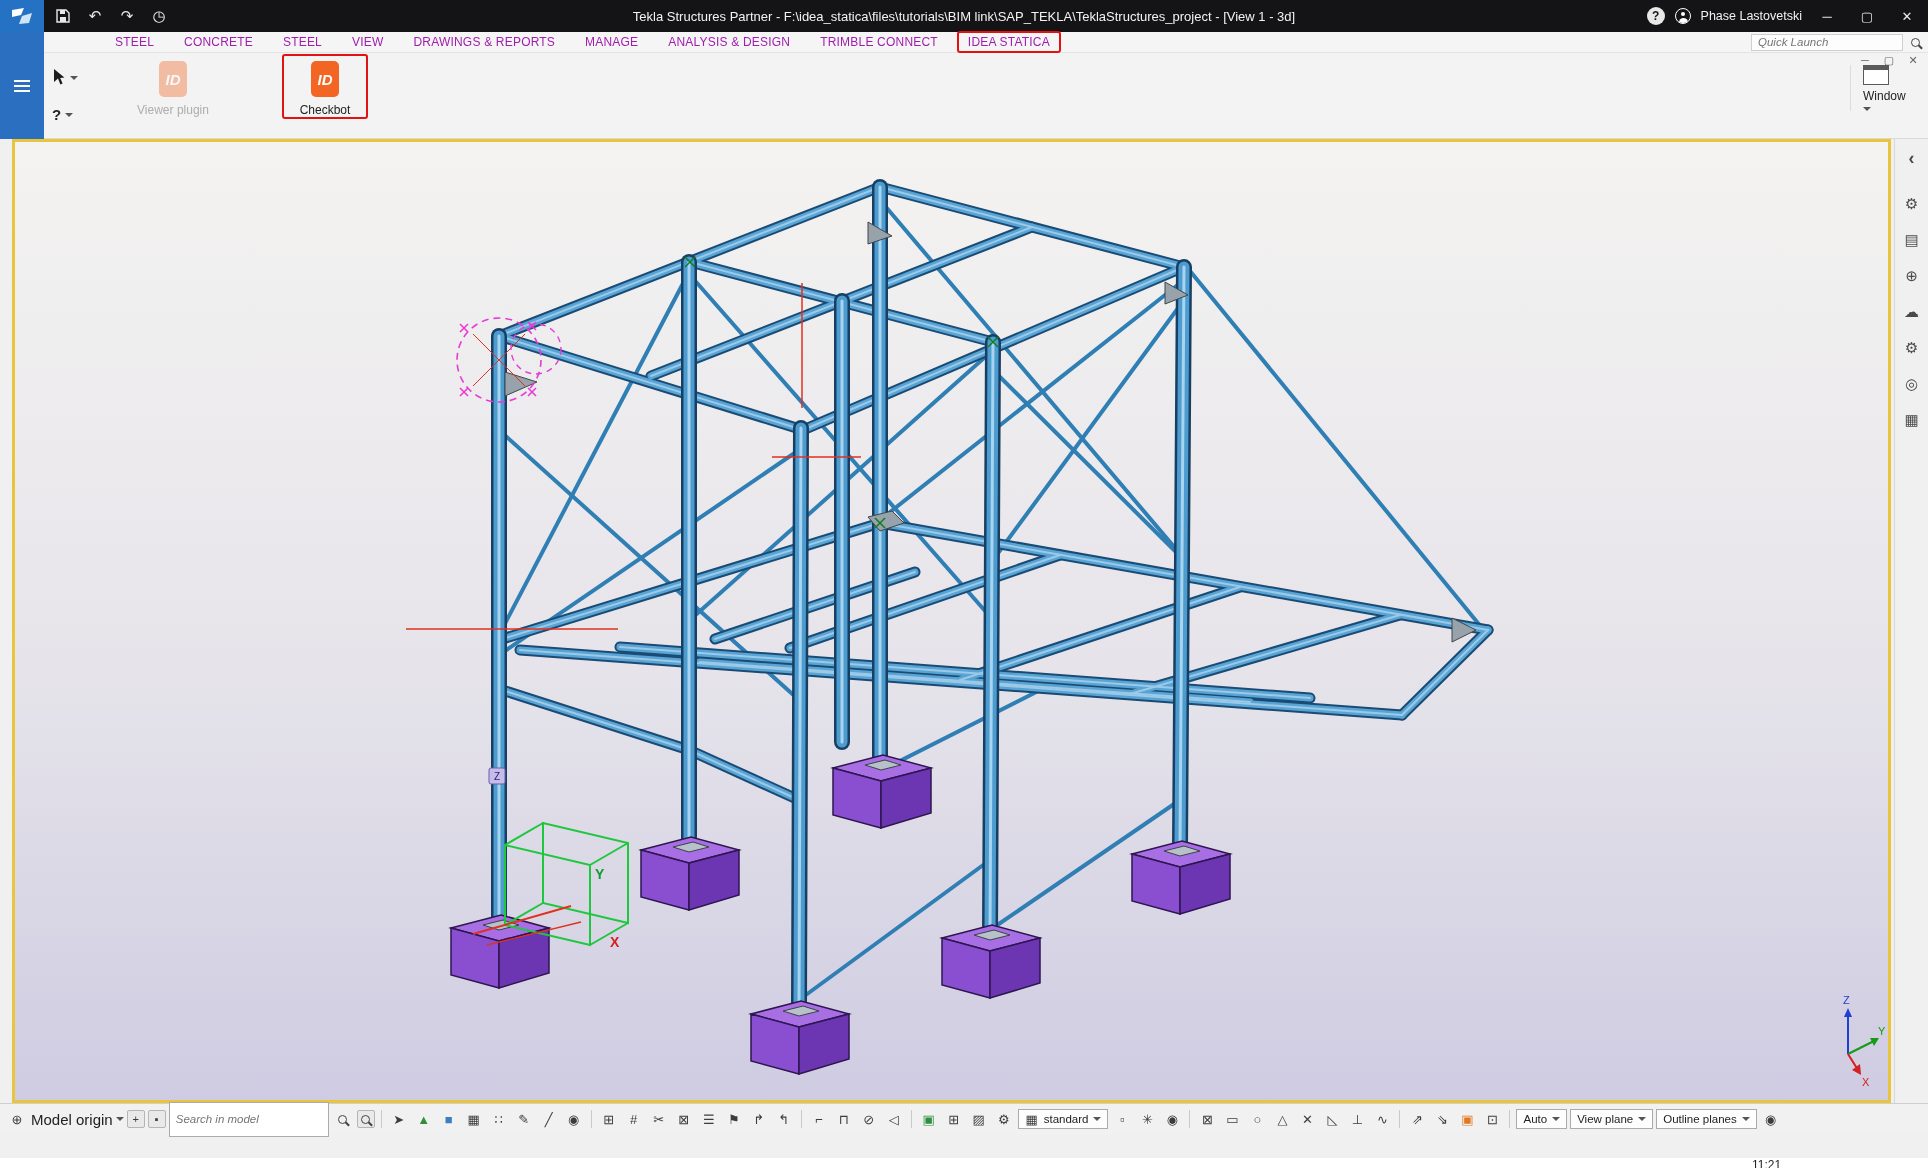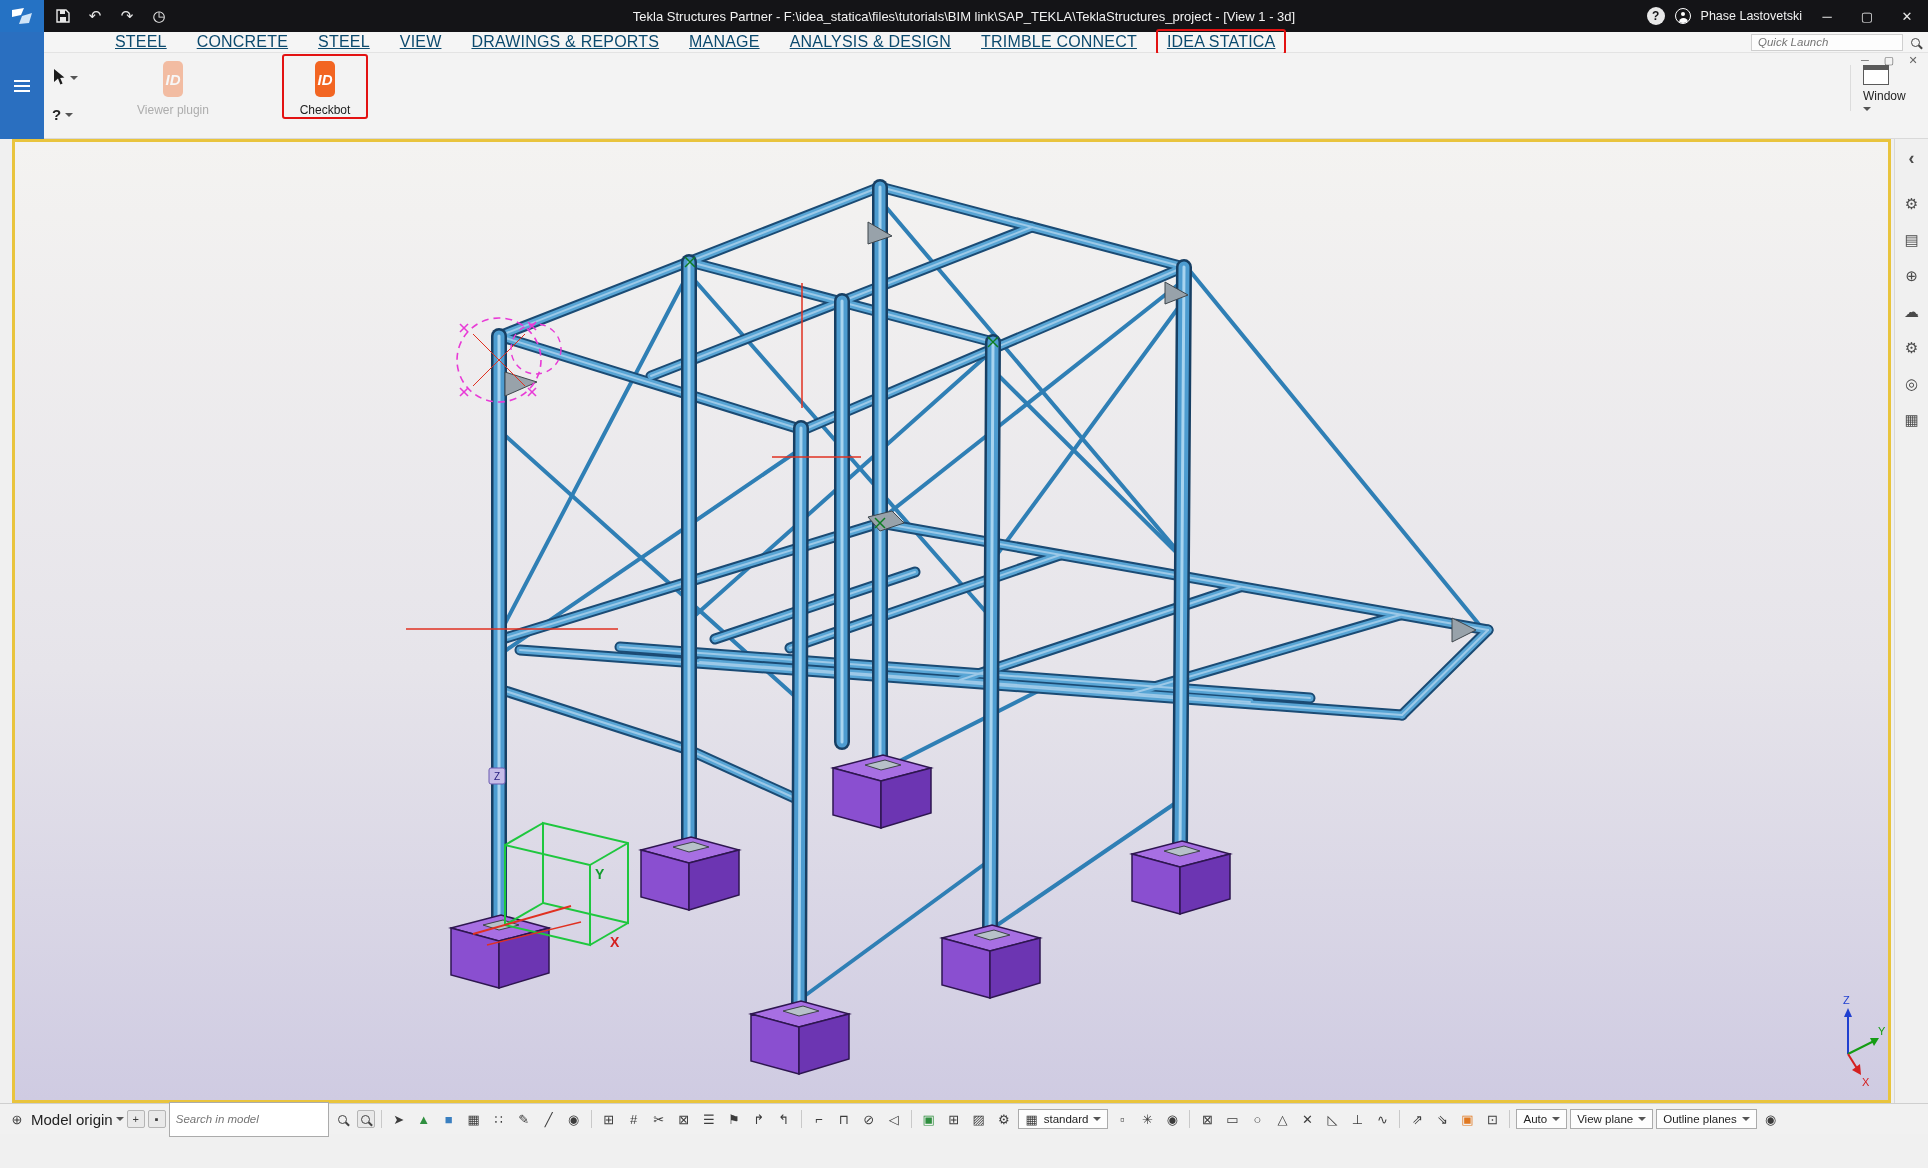--- a/index.html
+++ b/index.html
@@ -15,39 +15,39 @@
   .help-circle { width:18px; height:18px; border-radius:50%; background:#e8e8e8; color:#141417; font-size:12px; font-weight:bold; display:flex; align-items:center; justify-content:center; }
   .person { width:16px; height:16px; border:1.5px solid #fff; border-radius:50%; position:relative; overflow:hidden; }
   .person::before { content:''; position:absolute; top:2.5px; left:5px; width:4.5px; height:4.5px; background:#fff; border-radius:50%; }
   .person::after { content:''; position:absolute; top:8.5px; left:3px; width:9px; height:7px; background:#fff; border-radius:5px 5px 0 0; }
   .user-name { font-size:12.5px; color:#f2f2f2; }
   .win-ctl { width:30px; height:26px; display:flex; align-items:center; justify-content:center; color:#e8e8e8; font-size:13px; }
 
   
   .menubar { position:absolute; left:0; top:32px; width:1928px; height:21px; background:#f5f5f5; display:flex; align-items:center; border-bottom:1px solid #e3e3e3; }
   .tabs { display:flex; margin-left:100px; }
-  .tab { position:relative; padding:2px 15px; font-size:16px; color:#0c4a6e; letter-spacing:.2px; white-space:nowrap;text-decoration:underline; }
+  .tab { position:relative; padding:2px 15px; font-size:12px; color:#a21caf; letter-spacing:.2px; white-space:nowrap; }
   .red-box { position:absolute; border:2px solid #e31212; border-radius:3px; pointer-events:none; }
   .tab .red-box { inset:-2px 4px; }
   .ql-wrap { margin-left:auto; display:flex; align-items:center; gap:8px; padding-right:8px; }
   .ql-input { width:152px; height:17px; border:1px solid #cfcfcf; background:#fdfdfd; font-style:italic; font-size:11.5px; color:#888; padding:0 6px; font-family:"Liberation Sans",sans-serif; }
   .magnifier { width:9px; height:9px; border:1.6px solid #444; border-radius:50%; position:relative; display:inline-block; }
   .magnifier::after { content:''; position:absolute; width:5px; height:1.6px; background:#444; transform:rotate(45deg); right:-4px; bottom:-2px; }
 
   
   .ribbon { position:absolute; left:0; top:53px; width:1928px; height:86px; background:#f3f3f3; border-bottom:1px solid #d9d9d9; }
   .blue-strip { position:absolute; left:0; top:32px; width:44px; height:107px; background:#2a6fc0; z-index:3; display:flex; align-items:center; justify-content:center; }
   .burger { width:16px; height:12px; display:flex; flex-direction:column; justify-content:space-between; }
   .burger i { display:block; height:2px; background:#fff; }
   .tools-col { position:absolute; left:52px; top:6px; width:48px; height:74px; display:flex; flex-direction:column; justify-content:space-around; align-items:flex-start; }
   .tool-row { display:flex; align-items:center; gap:4px; }
   .qmark { font-size:15px; font-weight:bold; color:#222; }
   .caret { width:0; height:0; border-left:4px solid transparent; border-right:4px solid transparent; border-top:4px solid #555; display:inline-block; }
   .plug-btn { position:absolute; top:8px; width:110px; display:flex; flex-direction:column; align-items:center; gap:6px; }
-  .id-icon { width:20px; height:36px; background:#f26522; border-radius:5px; display:flex; align-items:center; justify-content:center; color:#fff; font-weight:bold; font-style:italic; font-size:15px; }
+  .id-icon { width:28px; height:36px; background:#f26522; border-radius:5px; display:flex; align-items:center; justify-content:center; color:#fff; font-weight:bold; font-style:italic; font-size:15px; }
   .plug-label { font-size:12px; color:#222; white-space:nowrap; }
   .plug-btn.disabled .id-icon { opacity:.38; }
   .plug-btn.disabled .plug-label { color:#adadad; }
   .checkbot-wrap { left:270px; }
   .viewer-wrap { left:118px; }
   .checkbot-wrap .red-box { inset:-7px 12px -2px; }
   .child-ctls { position:absolute; right:6px; top:1px; display:flex; gap:6px; }
   .child-ctls span { font-size:11px; color:#666; width:18px; text-align:center; }
   .window-group { position:absolute; right:10px; top:12px; width:68px; display:flex; flex-direction:column; align-items:flex-start; gap:4px; border-left:1px solid #dcdcdc; padding-left:12px; }
   .win-icon { width:26px; height:20px; border:1.5px solid #5a5a5a; background:#fff; position:relative; }
@@ -430,14 +430,17 @@
       <span class="caret"></span>
     </div>
     <div class="dd">
       <span>Outline planes</span>
       <span class="caret"></span>
     </div>
     <span class="ico">◉</span>
   </div>
 
 
+  <div class="taskbar-sliver">
+    <span class="clock">11:21</span>
+  </div>
 
 </div>
 
 </body></html>

